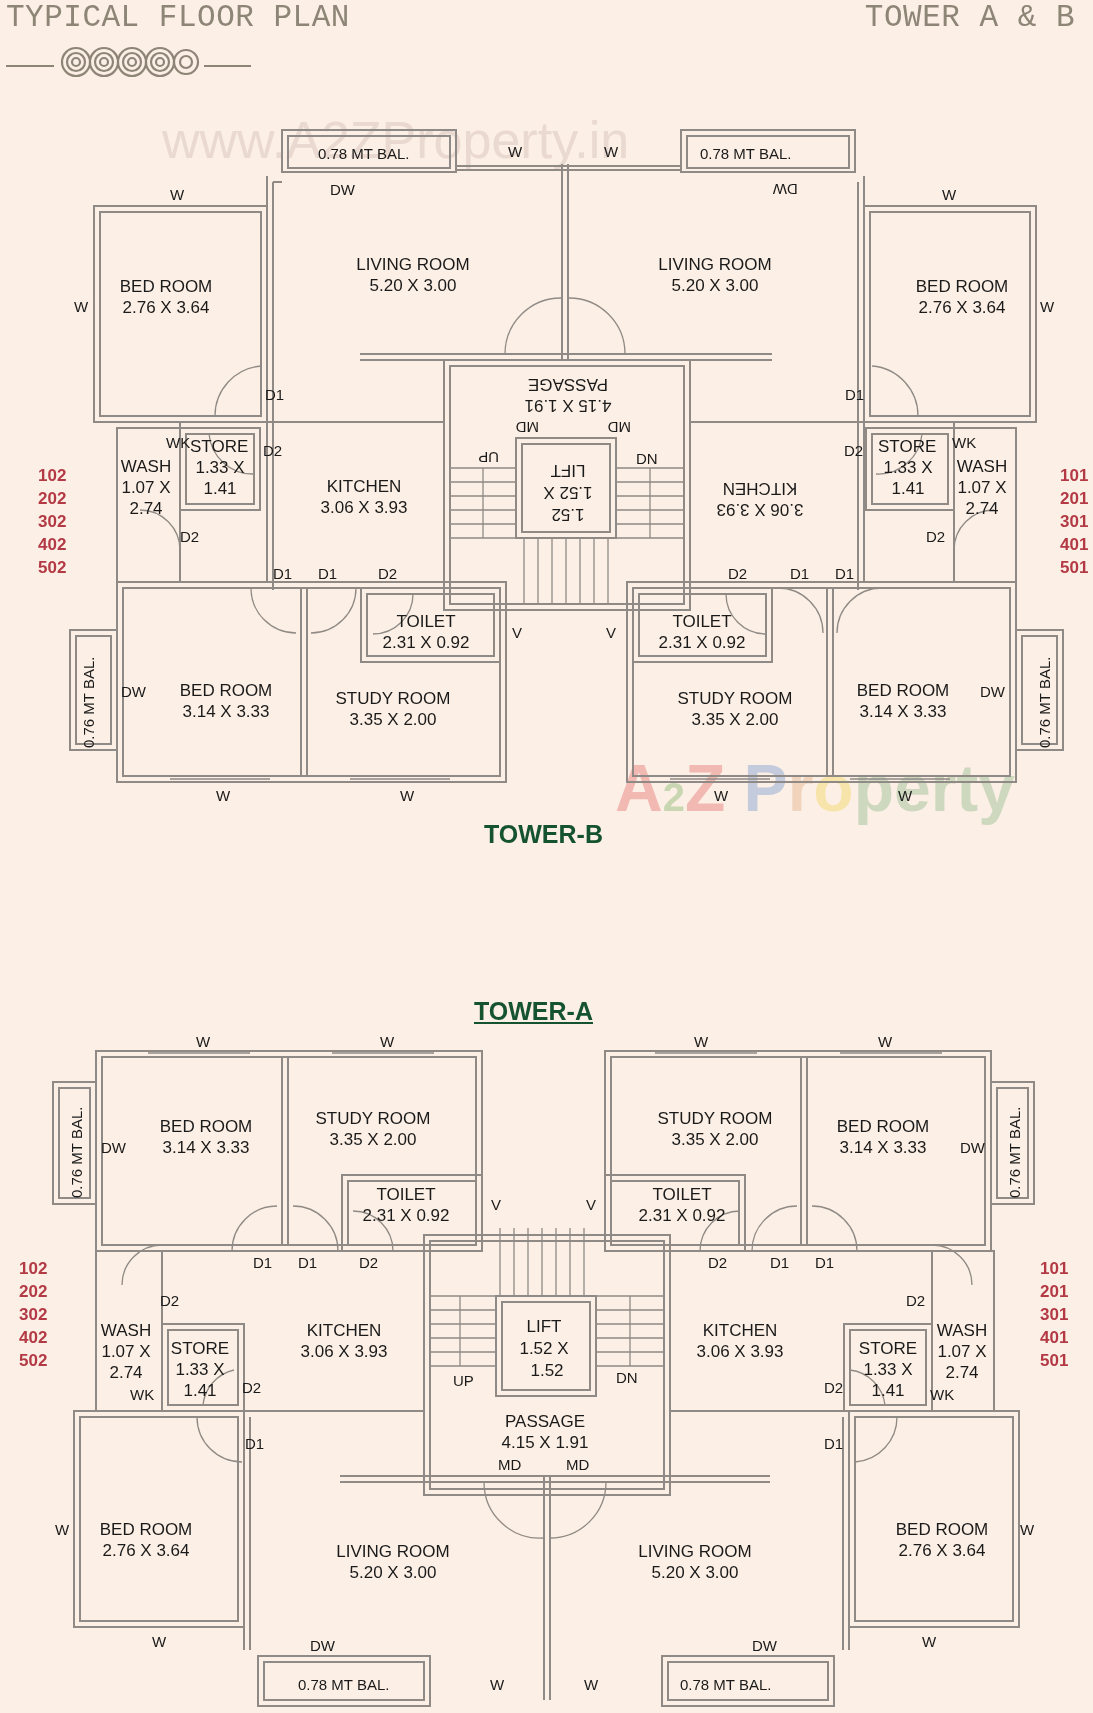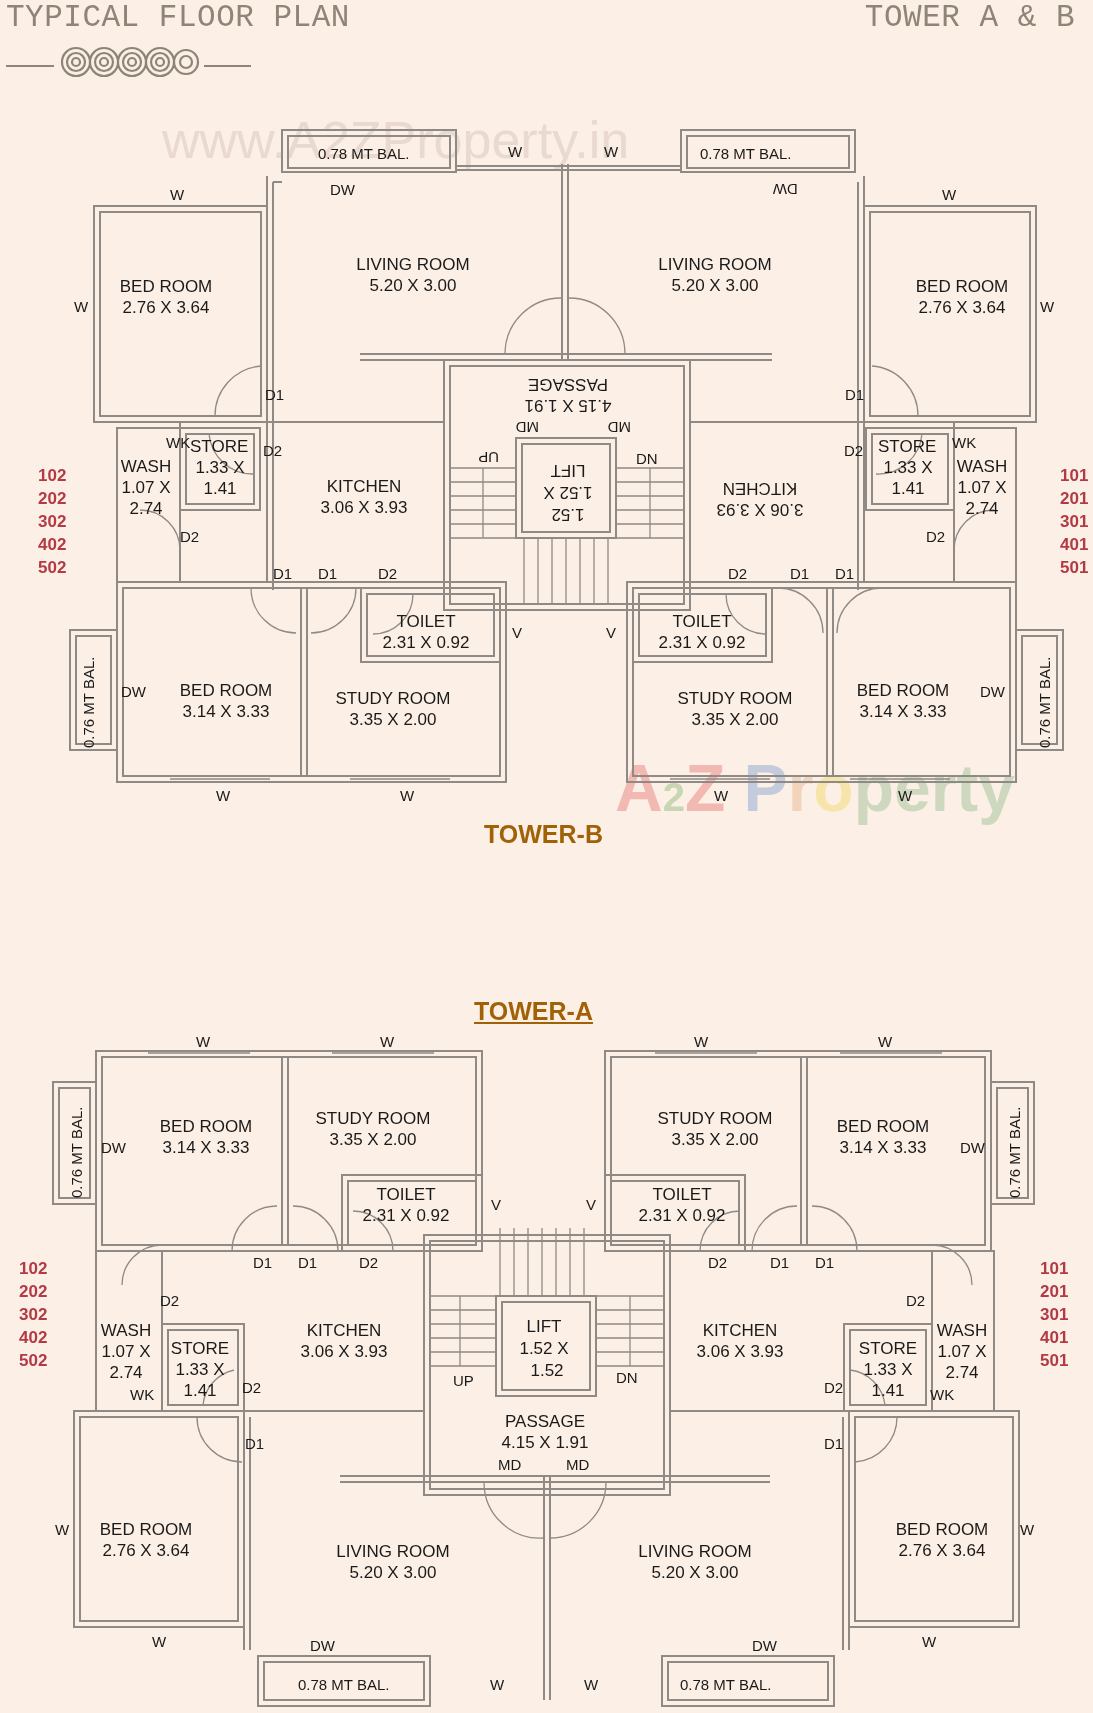--- a/index.html
+++ b/index.html
@@ -18,21 +18,21 @@
   .ornament { position: absolute; left: 6px; top: 42px; }
   .watermark {
     position: absolute; font-size: 52px; color: #e9d9d0; white-space: nowrap; margin-top: 12px;
   }
   #wm-top { left: 162px; top: 98px; }
   .wm-big {
     position: absolute; left: 615px; top: 750px; font-size: 66px; font-weight: bold;
     white-space: nowrap; opacity: 0.35;
   }
   .tower-label {
-    position: absolute; color: #a16207; font-weight: bold; font-size: 25px; white-space: nowrap;
+    position: absolute; color: #14532d; font-weight: bold; font-size: 25px; white-space: nowrap;
   }
   .units {
     position: absolute; color: #b33a45; font-weight: bold; font-size: 17px; line-height: 23px;
     text-align: left;
   }
   svg.plan { position: absolute; left: 0; top: 0; }
   .lbl { font-family: "Liberation Sans", sans-serif; fill: #1a1a1a; }
   .room { font-size: 17px; }
   .tag { font-size: 15px; }
   .mirror { transform-box: fill-box; transform-origin: center; transform: rotate(180deg); }

